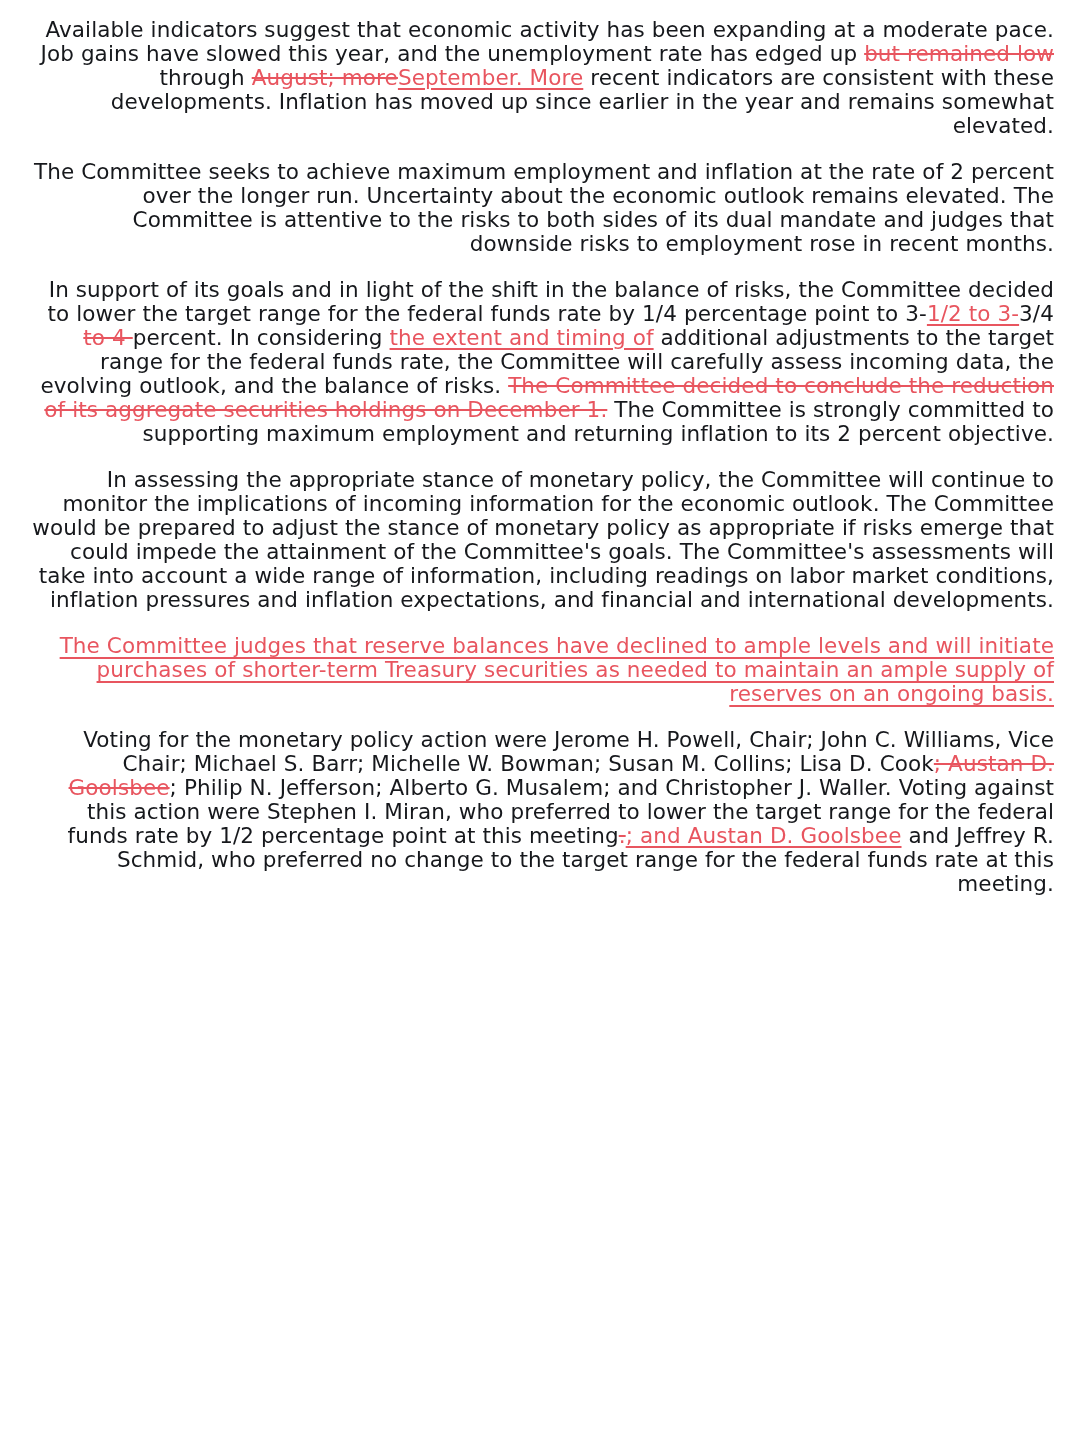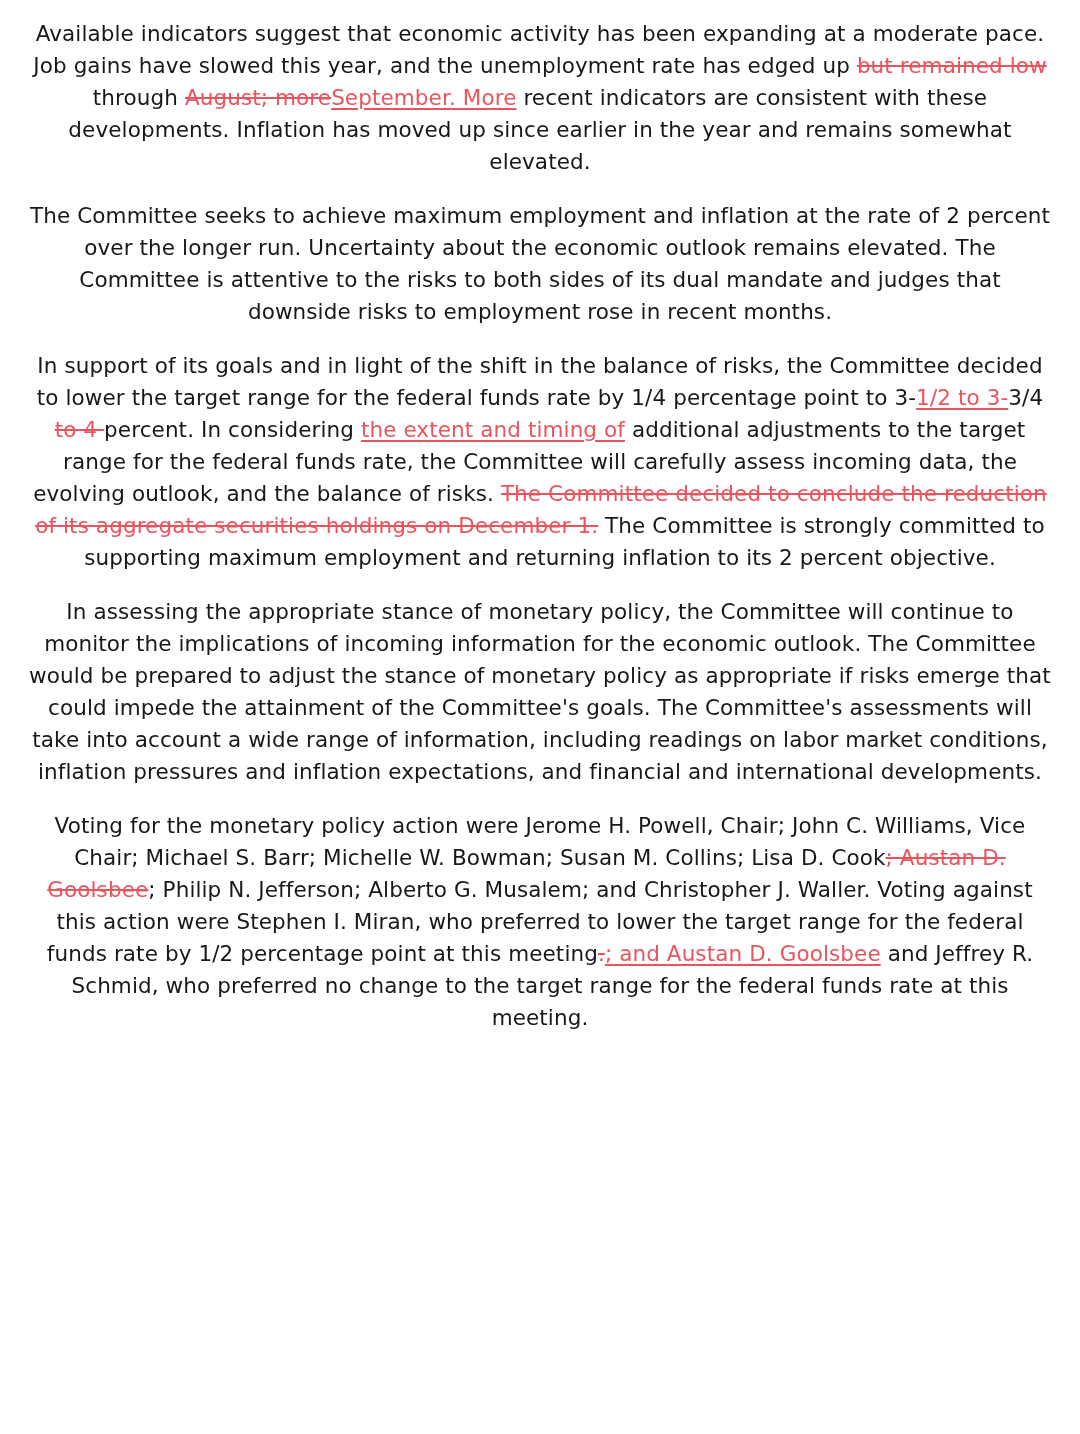--- a/index.html
+++ b/index.html
@@ -14,25 +14,25 @@
   }
   .page {
     width: 1080px;
     min-height: 1434px;
     box-sizing: border-box;
     padding: 18px 26px 20px 26px;
     background: #ffffff;
   }
   .para {
     font-size: 21.5px;
-    line-height: 32px;
+    line-height: 24px;
     color: #16181c;
     margin: 0 0 22px 0;
     letter-spacing: 0.1px;
-    text-align: center;
+    text-align: right;
   }
   .para:last-child { margin-bottom: 15px; }
 
   .del {
     color: #e8555f;
     text-decoration: line-through;
     text-decoration-color: #e8555f;
     text-decoration-thickness: 2px;
   }
   .ins {
@@ -52,15 +52,16 @@
 </style>
 </head>
 <body>
 
 <div class="page">
   <div id="paragraphs">
       <p class="para"><span>Available indicators suggest that economic activity has been expanding at a moderate pace. Job gains have slowed this year, and the unemployment rate has edged up </span><span class="del">but remained low </span><span>through </span><span class="del">August; more</span><span class="ins">September. More</span><span> recent indicators are consistent with these developments. Inflation has moved up since earlier in the year and remains somewhat elevated.</span></p>
       <p class="para"><span>The Committee seeks to achieve maximum employment and inflation at the rate of 2 percent over the longer run. Uncertainty about the economic outlook remains elevated. The Committee is attentive to the risks to both sides of its dual mandate and judges that downside risks to employment rose in recent months.</span></p>
       <p class="para"><span>In support of its goals and in light of the shift in the balance of risks, the Committee decided to lower the target range for the federal funds rate by 1/4 percentage point to 3-</span><span class="ins">1/2 to 3-</span><span>3/4 </span><span class="del">to 4 </span><span>percent. In considering </span><span class="ins">the extent and timing of</span><span> additional adjustments to the target range for the federal funds rate, the Committee will carefully assess incoming data, the evolving outlook, and the balance of risks. </span><span class="del">The Committee decided to conclude the reduction of its aggregate securities holdings on December 1.</span><span> The Committee is strongly committed to supporting maximum employment and returning inflation to its 2 percent objective.</span></p>
       <p class="para"><span>In assessing the appropriate stance of monetary policy, the Committee will continue to monitor the implications of incoming information for the economic outlook. The Committee would be prepared to adjust the stance of monetary policy as appropriate if risks emerge that could impede the attainment of the Committee's goals. The Committee's assessments will take into account a wide range of information, including readings on labor market conditions, inflation pressures and inflation expectations, and financial and international developments.</span></p>
+      <p class="para"><span class="ins-block">The Committee judges that reserve balances have declined to ample levels and will initiate purchases of shorter-term Treasury securities as needed to maintain an ample supply of reserves on an ongoing basis.</span></p>
       <p class="para"><span>Voting for the monetary policy action were Jerome H. Powell, Chair; John C. Williams, Vice Chair; Michael S. Barr; Michelle W. Bowman; Susan M. Collins; Lisa D. Cook</span><span class="del">; Austan D. Goolsbee</span><span>; Philip N. Jefferson; Alberto G. Musalem; and Christopher J. Waller. Voting against this action were Stephen I. Miran, who preferred to lower the target range for the federal funds rate by 1/2 percentage point at this meeting</span><span class="del">.</span><span class="ins">; and Austan D. Goolsbee</span><span> and Jeffrey R. Schmid, who preferred no change to the target range for the federal funds rate at this meeting.</span></p>
     </div>
 </div>
 
 </body></html>

